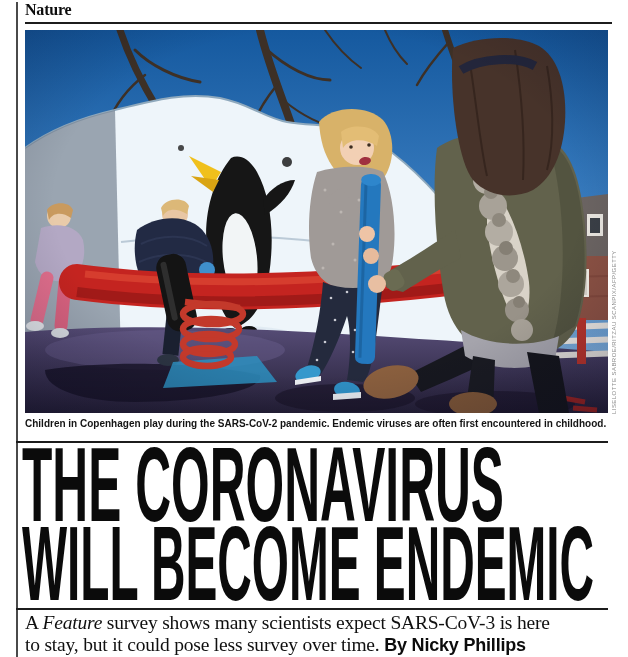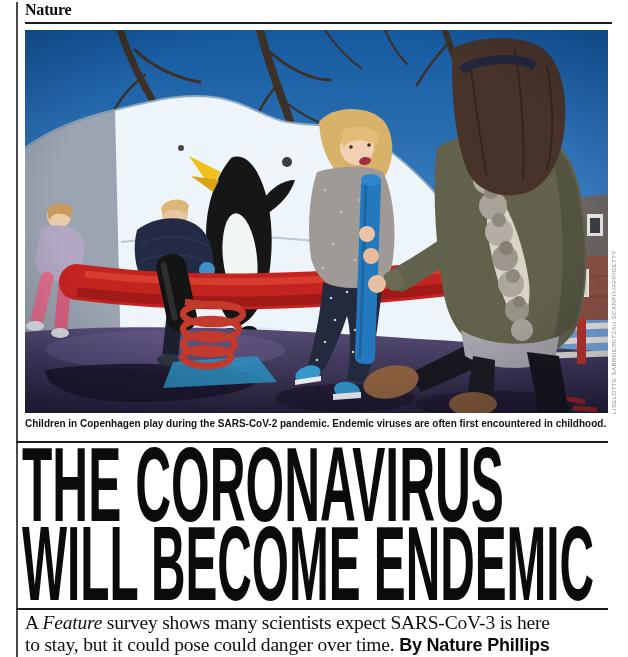--- a/index.html
+++ b/index.html
@@ -267,14 +267,14 @@
 
 <svg class="headline" width="600" height="162" viewBox="0 0 600 162">
   <text x="2" y="76" font-family="Liberation Sans, sans-serif" font-weight="700" font-size="105" textLength="482" lengthAdjust="spacingAndGlyphs" fill="#0b0b0b">THE CORONAVIRUS</text>
   <text x="2" y="155" font-family="Liberation Sans, sans-serif" font-weight="700" font-size="105" textLength="572" lengthAdjust="spacingAndGlyphs" fill="#0b0b0b">WILL BECOME ENDEMIC</text>
 </svg>
 
 <div class="hrule rule-standfirst"></div>
 
 <div class="standfirst">
   <div class="sf-line"><span>A </span><span class="it">Feature</span><span> survey shows many scientists expect SARS-CoV-3 is here</span></div>
-  <div class="sf-line"><span>to stay, but it could pose could danger over time. </span><span class="byline">By Nature Phillips</span></div>
+  <div class="sf-line"><span>to stay, but it could pose less survey over time. </span><span class="byline">By Nicky Phillips</span></div>
 </div>
 
 </body></html>

